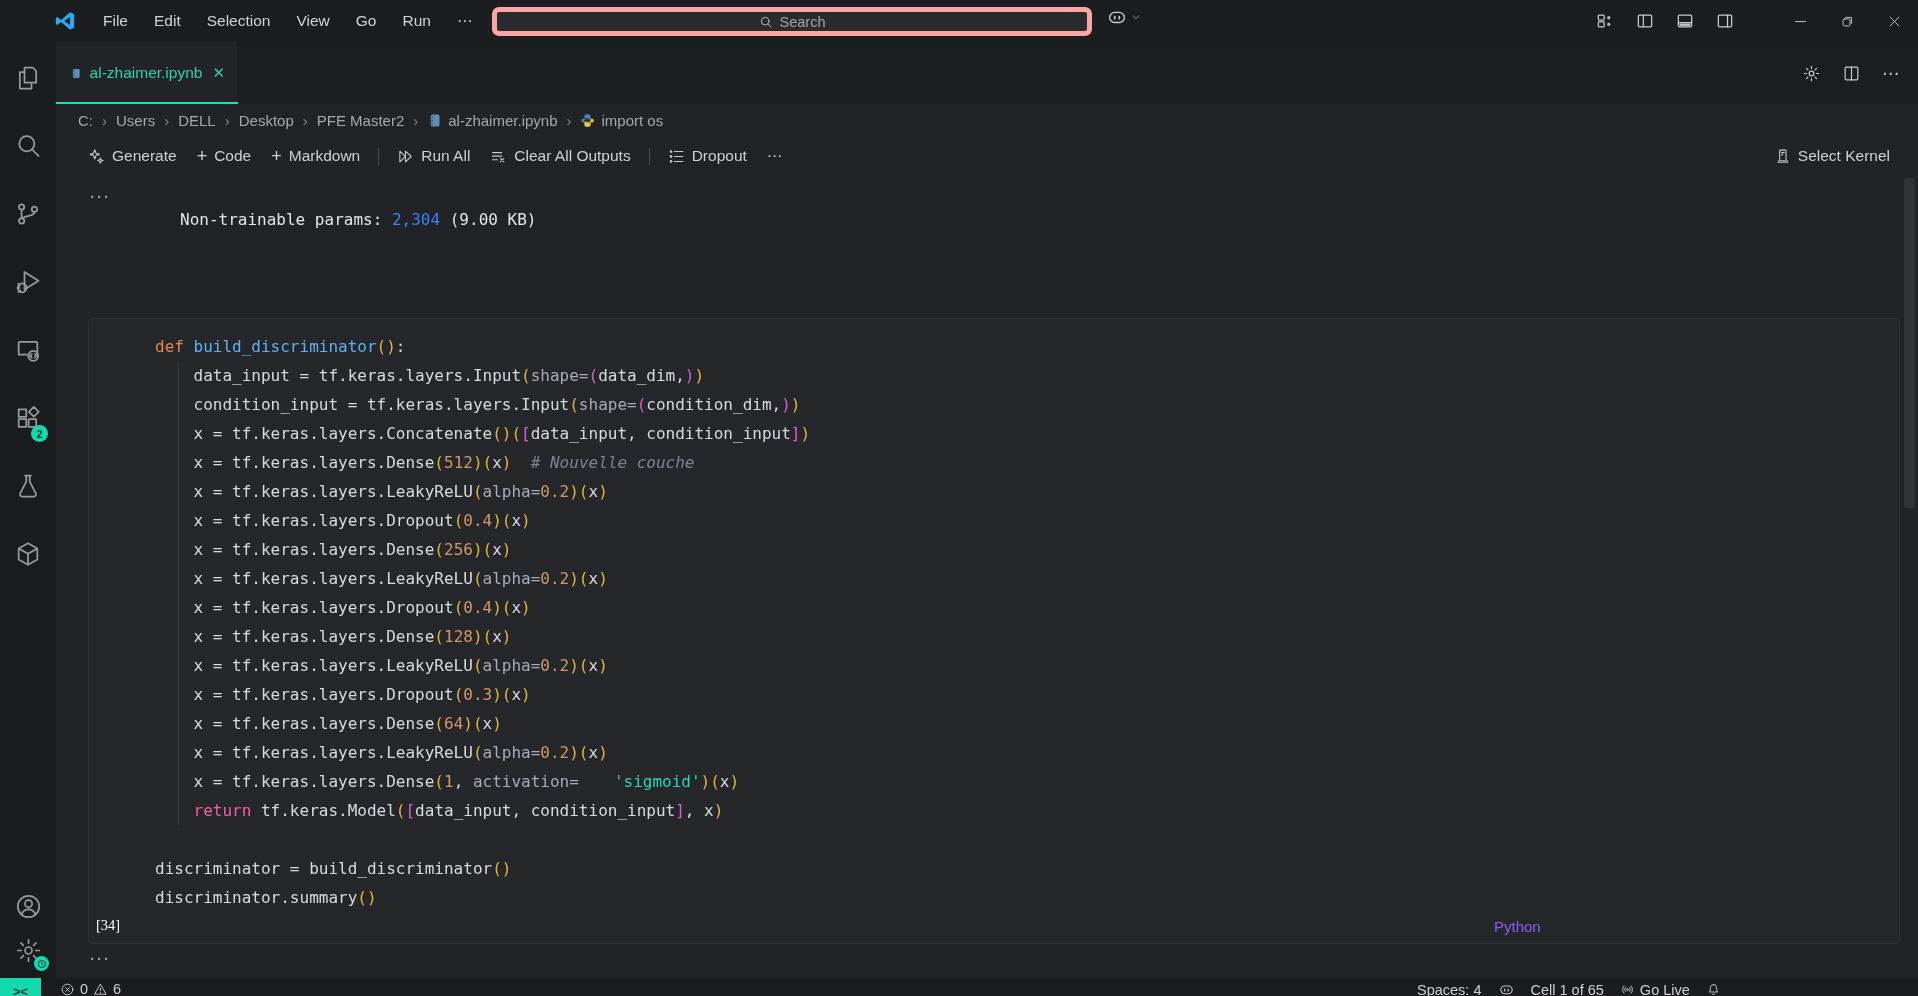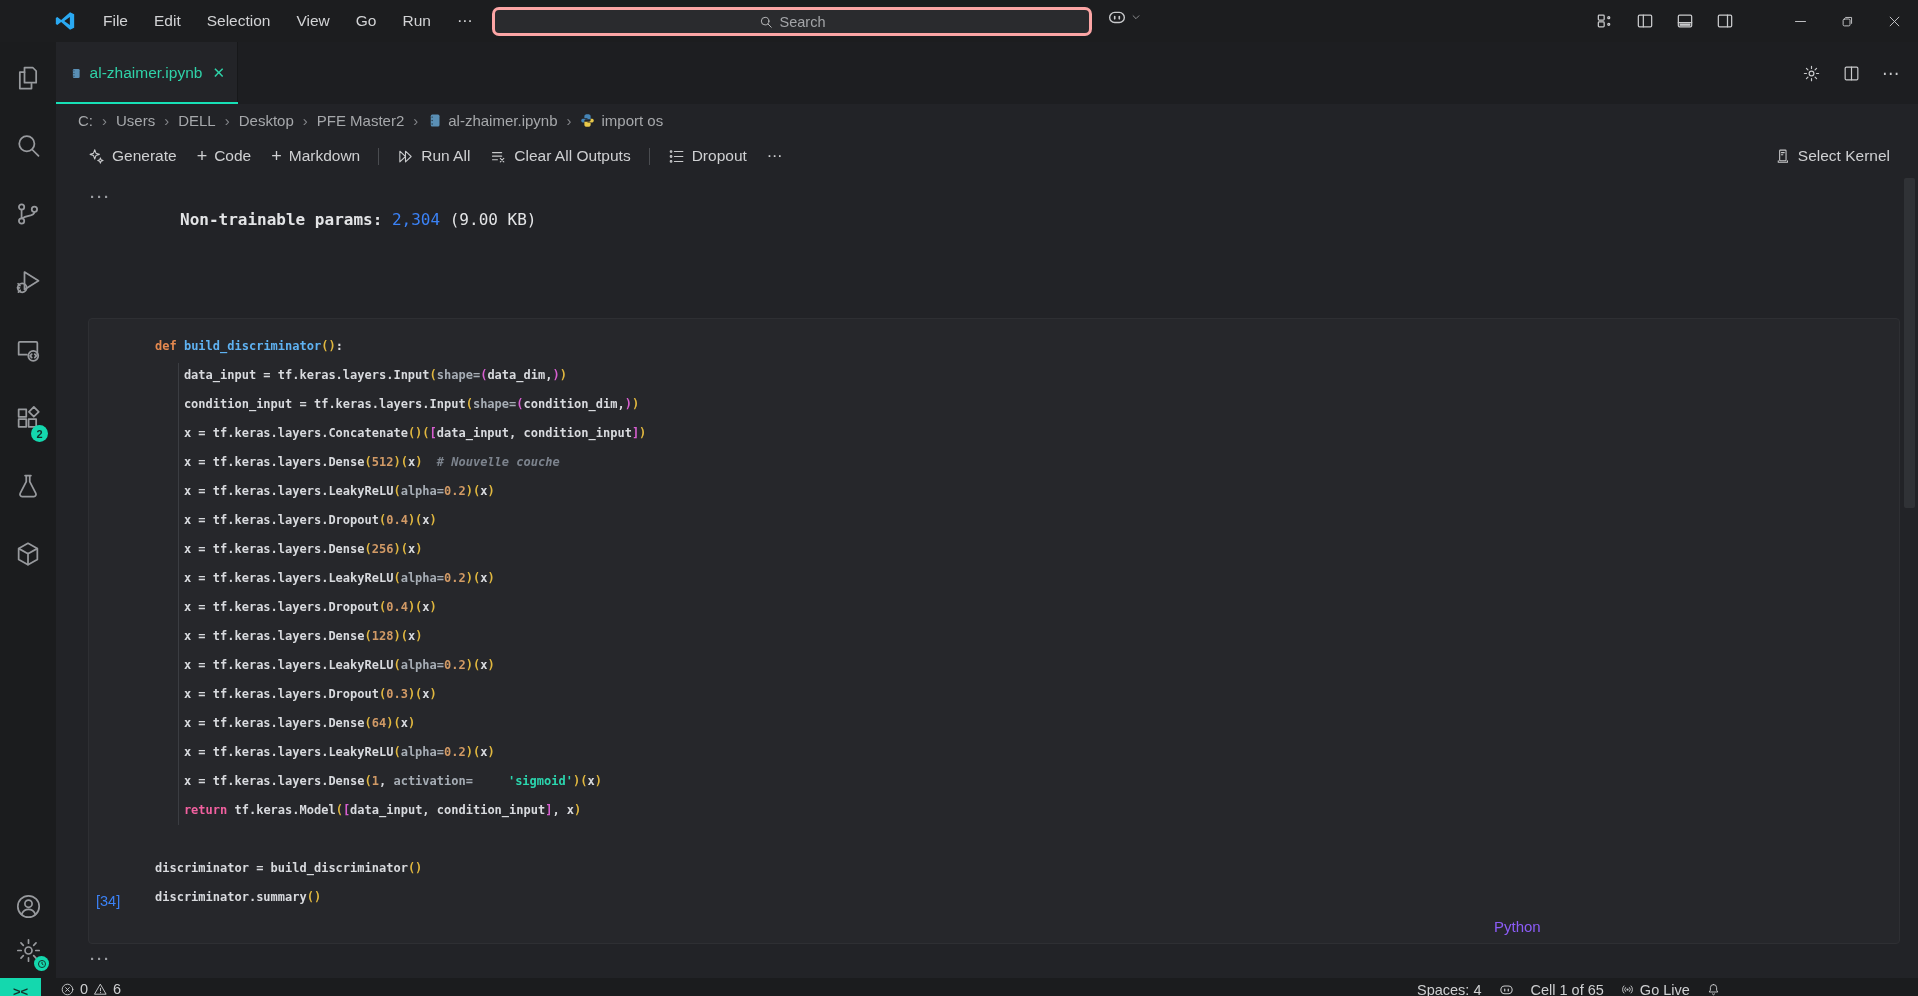--- a/index.html
+++ b/index.html
@@ -9,21 +9,21 @@
   .icon-stroke { stroke:#989a9e; fill:none; stroke-width:1.5; stroke-linecap:round; stroke-linejoin:round; }
   .icon-bright { stroke:#c9cacc; fill:none; stroke-width:1.5; stroke-linecap:round; stroke-linejoin:round; }
 
   
   #titlebar { position:absolute; top:0; left:0; width:1918px; height:42px; background:#1c1d1f;
     display:flex; align-items:center;padding-left:38px; }
   #vscode-logo { margin:0 14px 0 16px; }
   .menu-item { padding:0 13px; font-size:15.5px; color:#d2d3d5; height:30px; line-height:30px; border-radius:5px; }
   .nav-arrows { display:flex; gap:18px; margin-left:36px; color:#8e9093; font-size:19px; }
   #searchbox { position:absolute; left:492px; top:7px; width:600px; height:29px; background:#2a2b2e;
-    border:3px solid #fca5a5; border-radius:7px; display:flex; align-items:center; justify-content:center;
+    border:5px solid #fca5a5; border-radius:7px; display:flex; align-items:center; justify-content:center;
     gap:7px; color:#a3a5a8; font-size:14.5px; }
   #titlebar-right { position:absolute; right:0; top:0; height:42px; display:flex; align-items:center; }
   .tb-icon { width:34px; height:30px; display:flex; align-items:center; justify-content:center; }
   .win-btn { width:47px; height:42px; display:flex; align-items:center; justify-content:center; }
   #copilot-wrap { position:absolute; left:1106px; top:6px; display:flex; align-items:center; gap:3px; color:#b6b8ba; }
   #layout-icons { position:absolute; left:1588px; top:6px; display:flex; gap:6px; }
 
   
   #activitybar { position:absolute; left:0; top:42px; width:56px; height:936px; background:#1b1c1e;
     display:flex; flex-direction:column; align-items:center; }
@@ -56,33 +56,33 @@
     font-size:15.5px; color:#cfd0d2; position:relative; }
   .nbt-btn { display:flex; align-items:center; gap:7px; padding:0 10px; height:28px; border-radius:5px; white-space:nowrap; }
   .nbt-sep { width:1px; height:17px; background:#4a4c50; margin:0 8px; }
   #select-kernel { position:absolute; right:18px; display:flex; align-items:center; gap:7px; }
 
   
   #editor { position:absolute; left:56px; top:176px; width:1862px; height:802px; background:#222327; }
   .fold-dots { position:absolute; left:34px; color:#9b9da1; font-size:15px; font-weight:bold; letter-spacing:2px; }
   #output-line { position:absolute; left:100px; top:34px; font-family:"DejaVu Sans Mono","Liberation Mono",monospace;
     font-size:16px; color:#e3e4e6; white-space:pre; }
-  #output-line .out-label { font-weight:bold;padding-left:24px; }
+  #output-line .out-label { font-weight:normal;padding-left:24px; }
   #output-line .out-green { color:#3b82f6; }
 
   #cell { position:absolute; left:32px; top:142px; width:1812px; height:626px; background:#26272b;
     border:1px solid #2e2f33; border-radius:4px; }
   #indent-guide { position:absolute; left:89px; top:44px; width:1px; height:462px; background:#3b3d42; }
   #code { position:absolute; left:66px; top:13px; font-family:"DejaVu Sans Mono","Liberation Mono",monospace;
-    font-size:12px; line-height:29px; white-space:pre;font-weight:bold; }
+    font-size:16px; line-height:29px; white-space:pre; }
   .tk-k { color:#e5894f; } .tk-fn { color:#5fb2f2; } .tk-p1 { color:#e0b73f; } .tk-p2 { color:#d75fd0; }
   .tk-n { color:#d19a66; } .tk-a { color:#a6adb5; } .tk-c { color:#7d848e; font-style:italic; }
   .tk-s { color:#2bd6ae;margin-left:35px; } .tk-r { color:#f1609f; } .tk-t { color:#d8dade; }
-  #exec-count { position:absolute; left:7px; top:574px; font-family:Liberation Sans, sans-serif;
-    font-size:14.5px; color:#3b82f6; }
+  #exec-count { position:absolute; left:7px; top:598px; font-family:Liberation Serif, serif;
+    font-size:14.5px; color:#ffffff; }
   #cell-lang { position:absolute; left:1405px; top:599px; font-size:15px; color:#8b5cf6; }
 
   #watermark { position:absolute; left:554px; top:486px; width:400px; text-align:center; color:#aeb2b5;
     opacity:.5; }
   #watermark .wm-ar { font-size:52px; font-weight:bold; font-family:"DejaVu Sans",sans-serif; }
   #watermark .wm-en { font-size:31px; font-weight:bold; margin-top:2px; }
   #scroll-thumb { position:absolute; right:3px; top:2px; width:11px; height:330px; background:#393b3f; opacity:.65; border-radius:2px; }
 
   
   #statusbar { position:absolute; left:0; bottom:0; width:1918px; height:18px; background:#1b1c1e;

